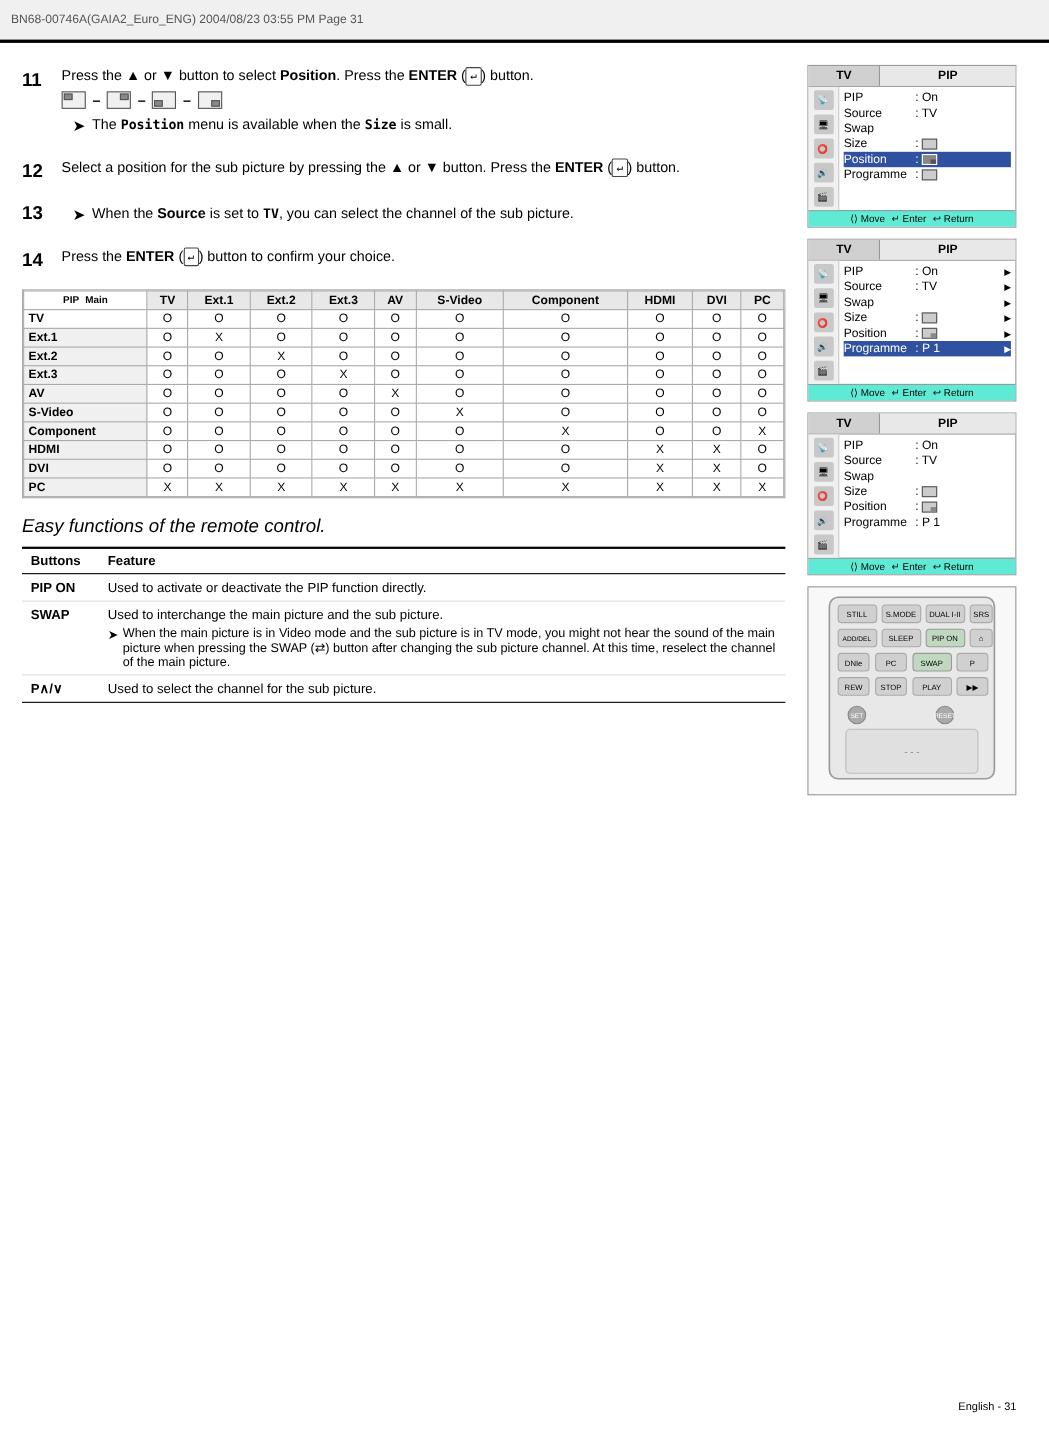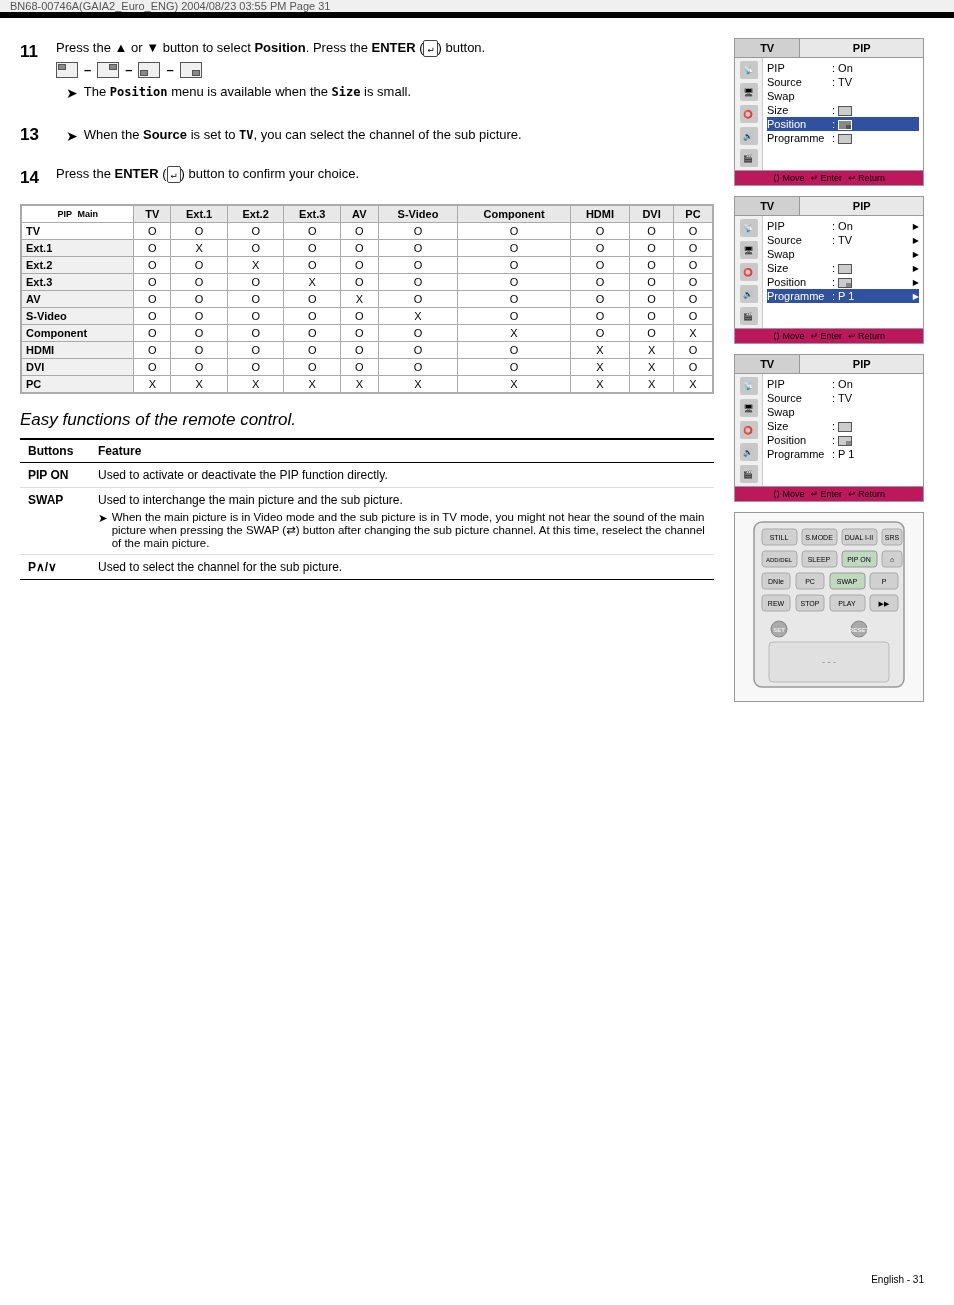--- a/index.html
+++ b/index.html
@@ -9,22 +9,22 @@
       background: #fff;
       font-family: Arial, Helvetica, sans-serif;
       font-size: 13px;
       color: #000;
       position: relative;
     }
 
     
     .header-bar {
       background: #f0f0f0;
-      border-bottom: 6px solid #000000;
-      padding: 0 10px;
+      border-bottom: 3px solid #000000;
+      padding: 12px 10px;
       font-size: 11px;
       color: #555;
       display: flex;
       justify-content: space-between;
     }
 
     
     .main-container {
       display: flex;
       padding: 20px 20px 10px 20px;
@@ -301,21 +301,21 @@
     .osd-row.highlighted .value {
       color: #fff;
     }
 
     .osd-arrow {
       font-size: 8px;
       color: #000;
     }
 
     .osd-footer {
-      background: #be185d;
+      background: #5eead4;
       border-top: 1px solid #999;
       padding: 2px 4px;
       font-size: 9px;
       display: flex;
       gap: 6px;
       justify-content: center;
     }
 
     
     .remote-img-box {
@@ -419,20 +419,28 @@
                 <span class="corner-indicator br"></span>
               </span>
           </div>
           <div class="note-arrow">
             <span class="arrow-sym">➤</span>
             <span>The <span class="mono-key">Position</span> menu is available when the <span class="mono-key">Size</span> is small.</span>
           </div>
         </div>
       </div>
 
+      <div class="step">
+        <div class="step-number">12</div>
+        <div class="step-content">
+          <p>
+            Select a position for the sub picture by pressing the ▲ or ▼ button. Press the <span class="bold-key">ENTER</span> (<span class="enter-icon">↵</span>) button.
+          </p>
+        </div>
+      </div>
 
       <div class="step">
         <div class="step-number">13</div>
         <div class="step-content">
           <div class="note-arrow">
             <span class="arrow-sym">➤</span>
             <span>When the <span class="bold-key">Source</span> is set to <span class="mono-key">TV</span>, you can select the channel of the sub picture.</span>
           </div>
         </div>
       </div>

